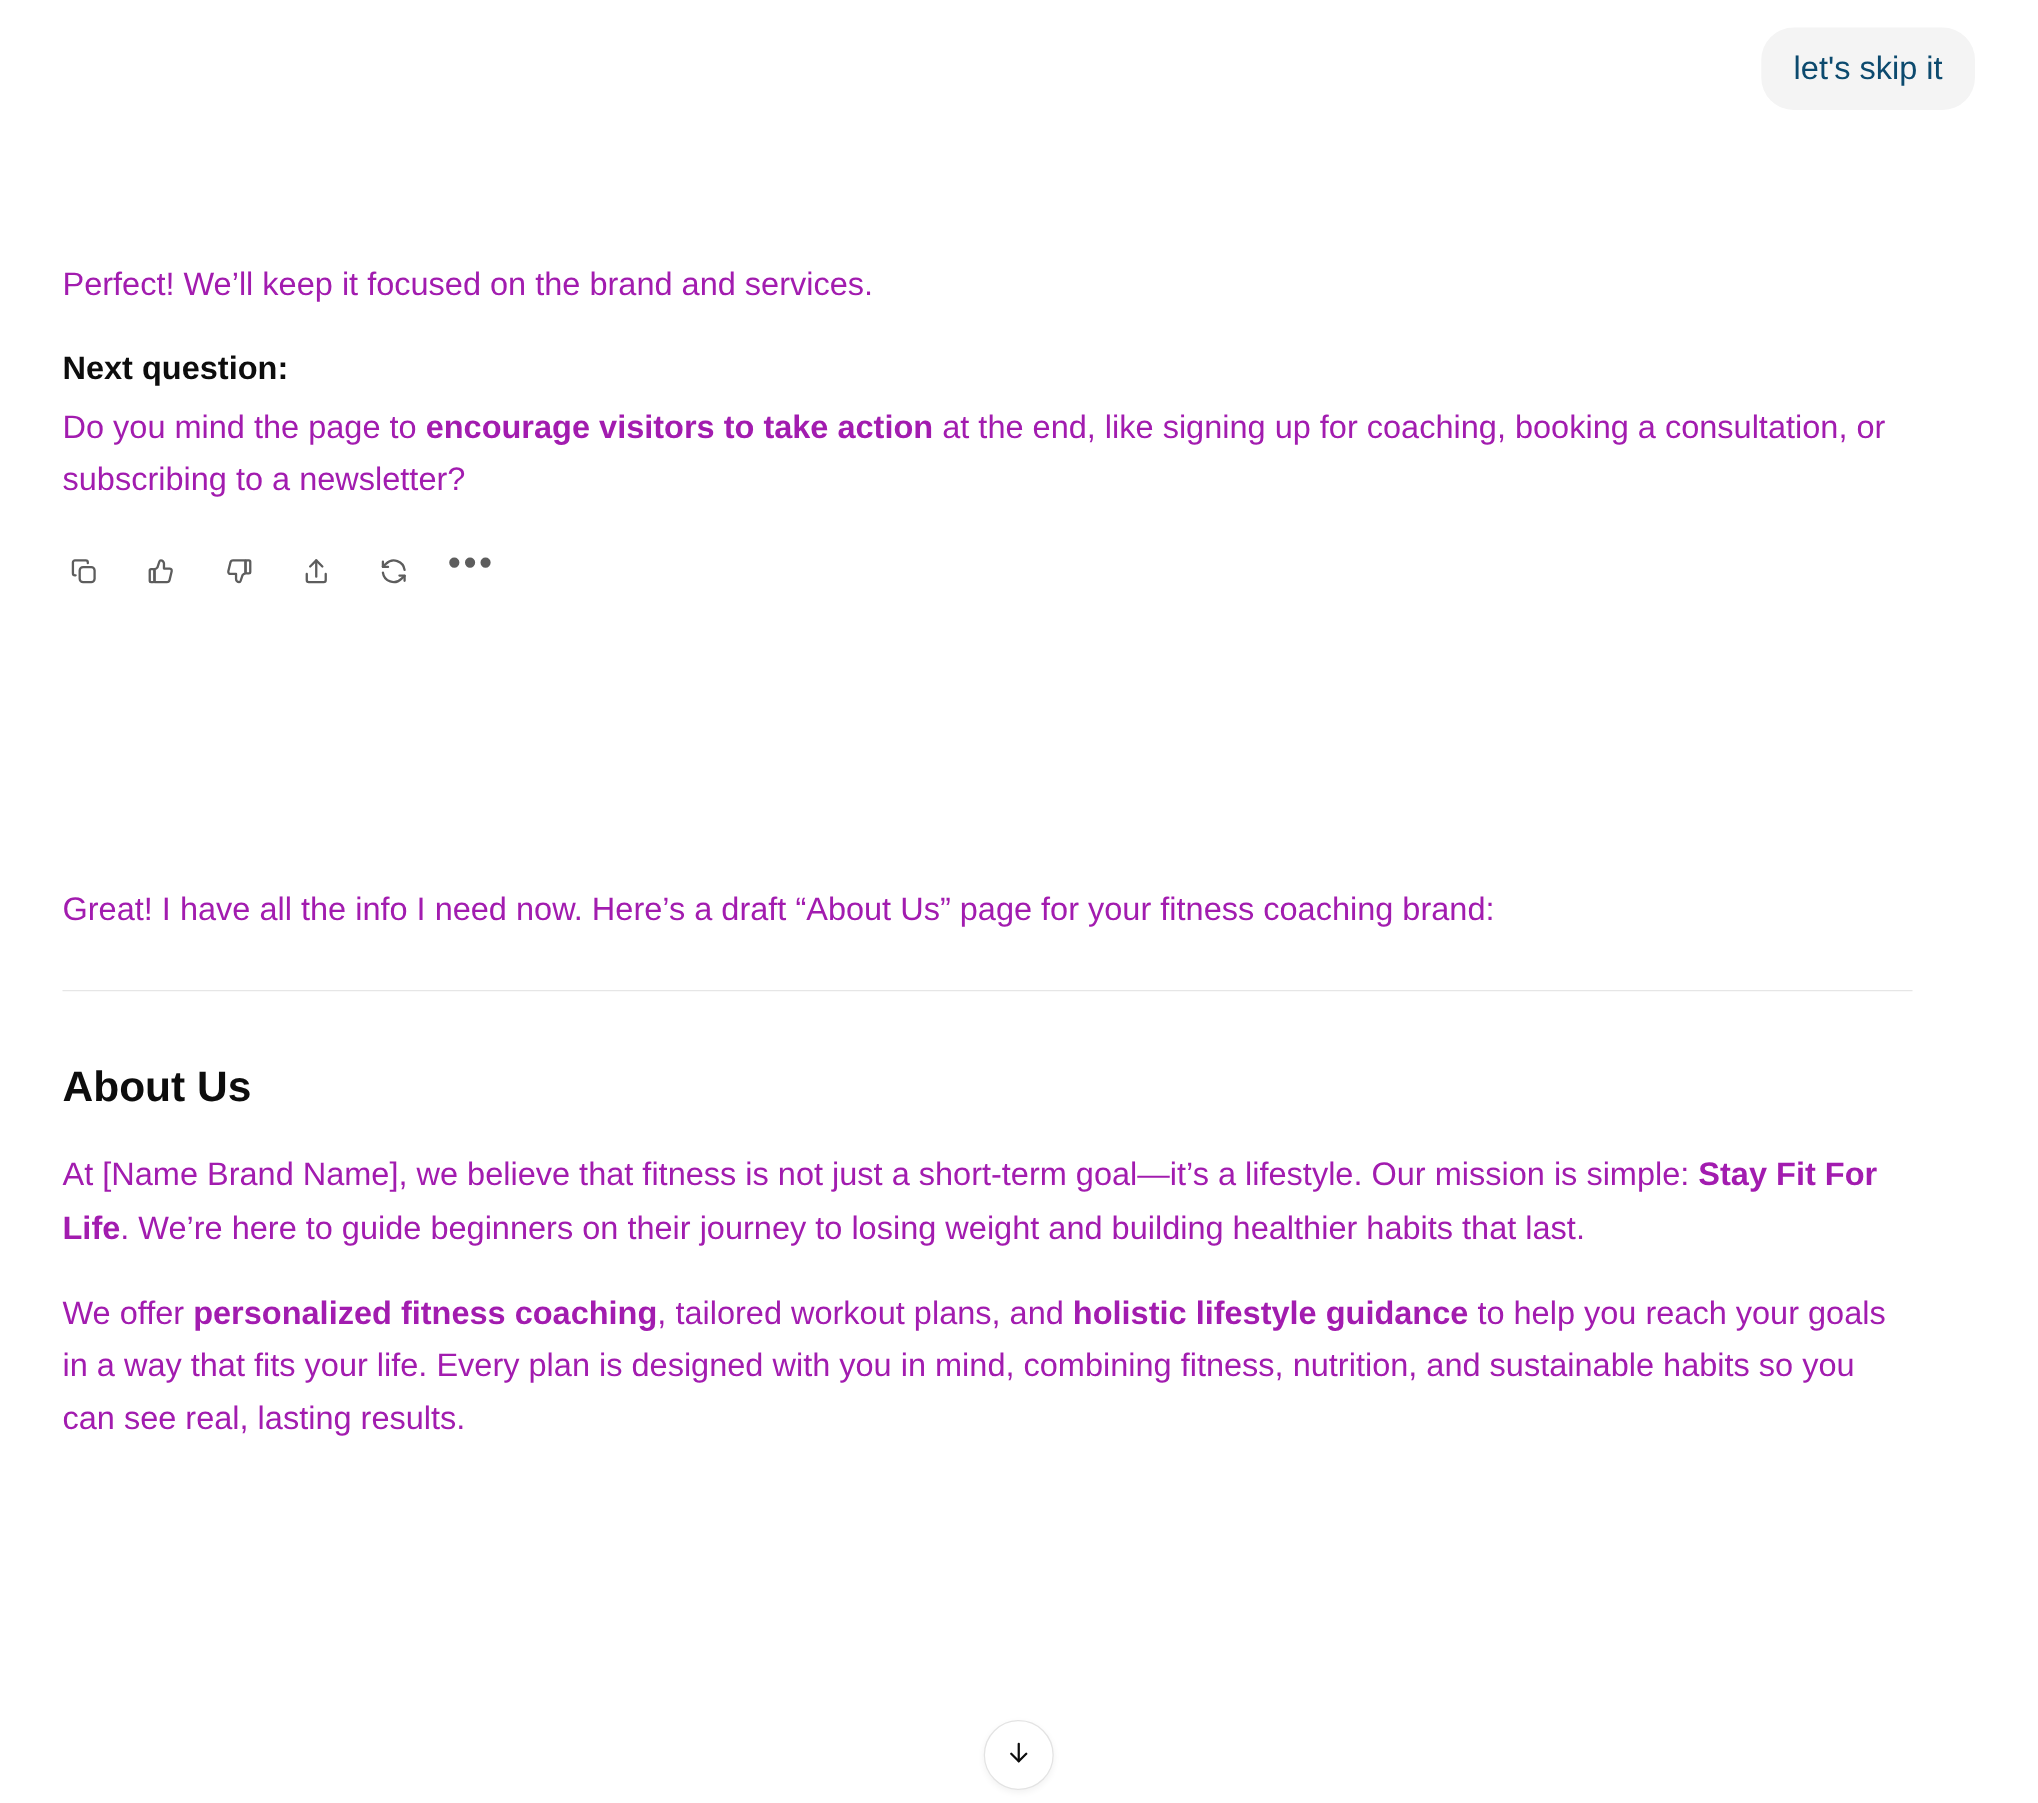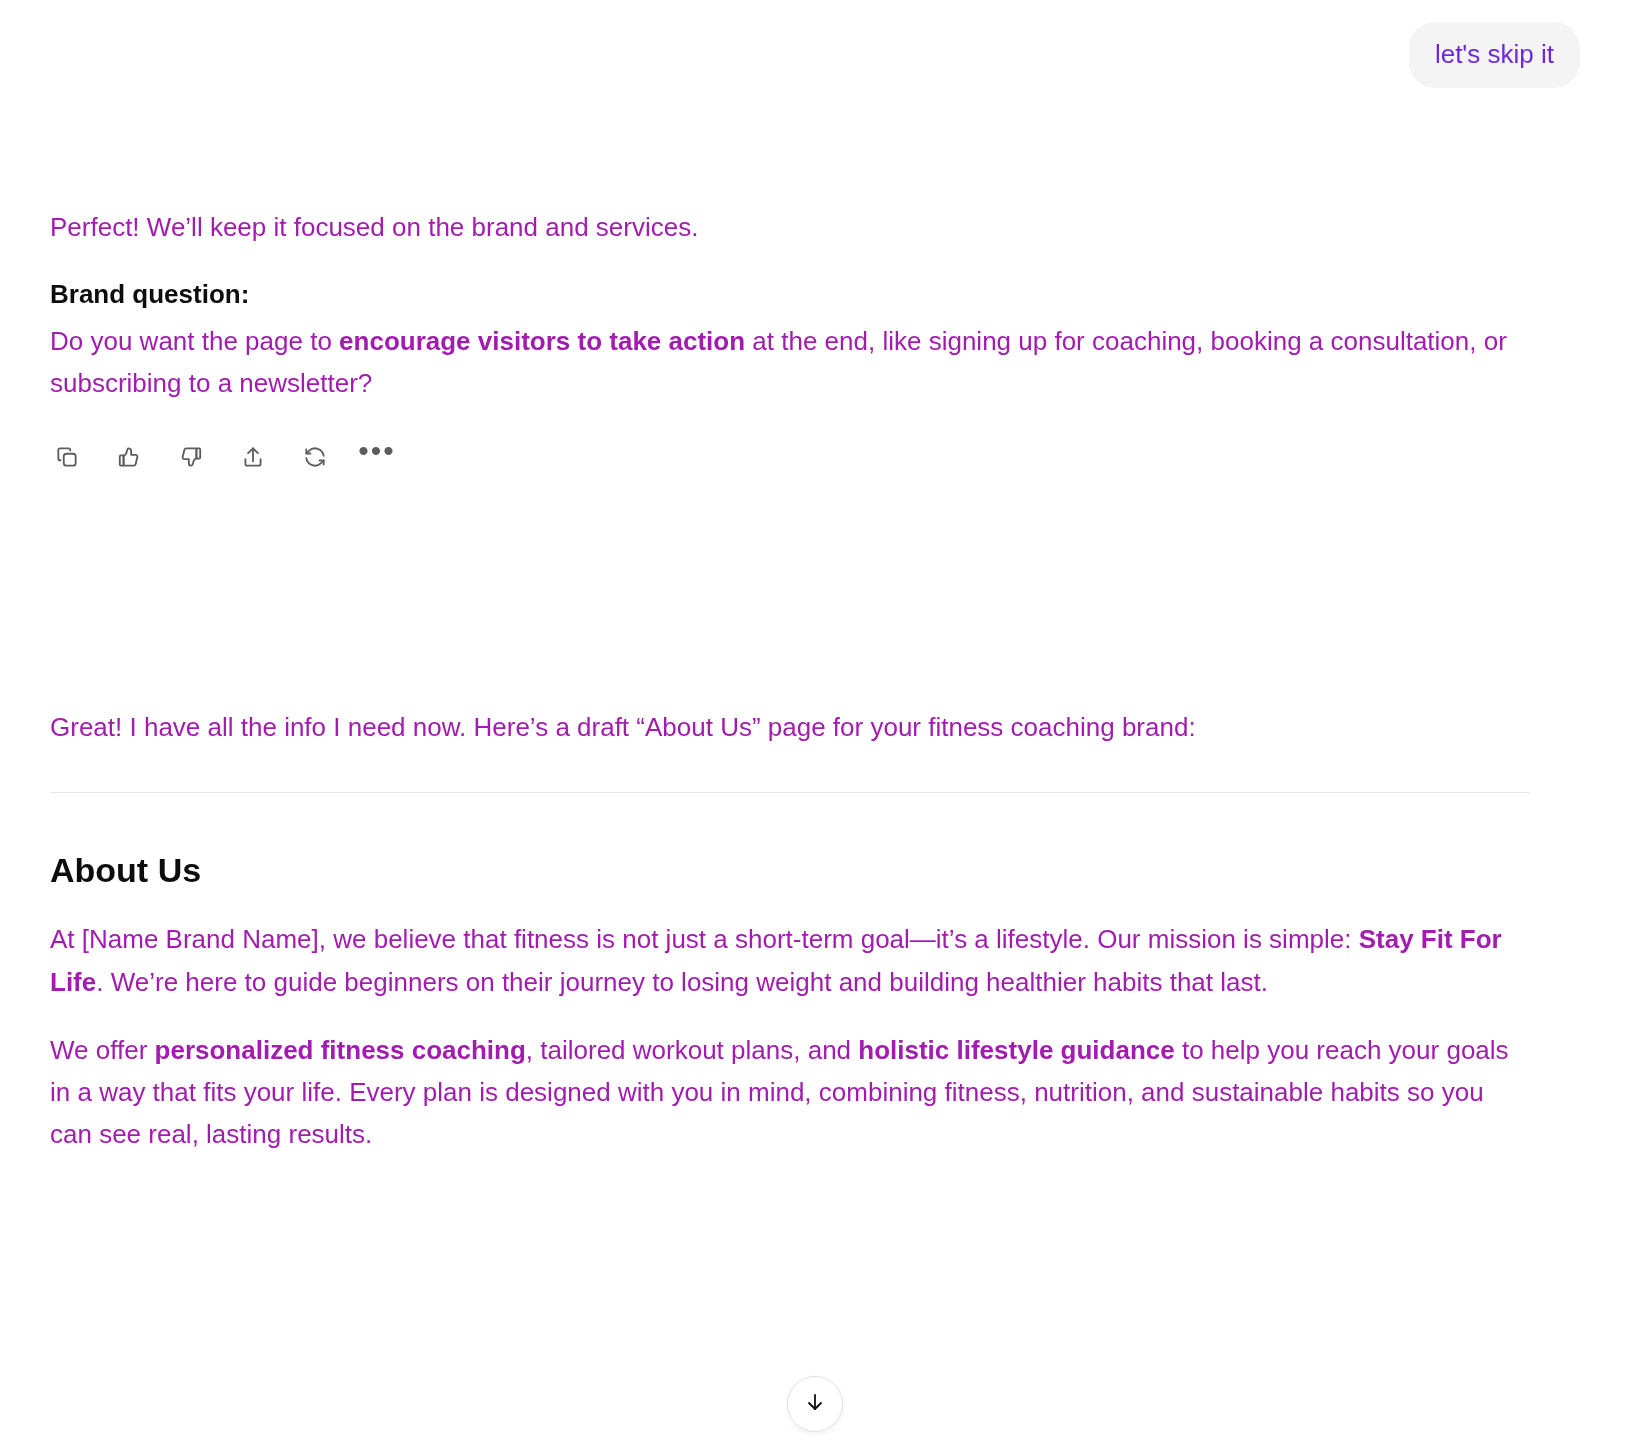--- a/index.html
+++ b/index.html
@@ -22,21 +22,21 @@
   }
 
   
   .user-row {
     display: flex;
     justify-content: flex-end;
     width: 100%;
   }
   .user-bubble {
     background: #f4f4f4;
-    color: #6d28d9;
+    color: #0c4a6e;
     border-radius: 26px;
     padding: 14px 26px;
     font-size: 26px;
     line-height: 1.45;
     max-width: 1100px;
     white-space: pre-wrap;
   }
 
   
   .assistant {
@@ -133,22 +133,22 @@
     <div class="top-pad"></div>
 
     <div class="user-row">
       <div class="user-bubble">let's skip it</div>
     </div>
 
     <div class="gap-1"></div>
 
     <div class="assistant">
       <p>Perfect! We’ll keep it focused on the brand and services.</p>
-      <div class="heading">Brand question:</div>
-      <p><span>Do you want the page to </span><b>encourage visitors to take action</b><span> at the end, like signing up for coaching, booking a consultation, or subscribing to a newsletter?</span></p>
+      <div class="heading">Next question:</div>
+      <p><span>Do you mind the page to </span><b>encourage visitors to take action</b><span> at the end, like signing up for coaching, booking a consultation, or subscribing to a newsletter?</span></p>
 
       <div class="actions">
         <button class="action-btn" title="Copy">
           <svg width="26" height="26" viewBox="0 0 24 24" fill="none" stroke="currentColor" stroke-width="1.7" stroke-linecap="round" stroke-linejoin="round">
             <rect x="9" y="9" width="11" height="11" rx="2.5"></rect>
             <path d="M6 15H5.5A1.5 1.5 0 0 1 4 13.5v-8A1.5 1.5 0 0 1 5.5 4h8A1.5 1.5 0 0 1 15 5.5V6"></path>
           </svg>
         </button>
         <button class="action-btn" title="Good response">
           <svg width="26" height="26" viewBox="0 0 24 24" fill="none" stroke="currentColor" stroke-width="1.7" stroke-linecap="round" stroke-linejoin="round">

